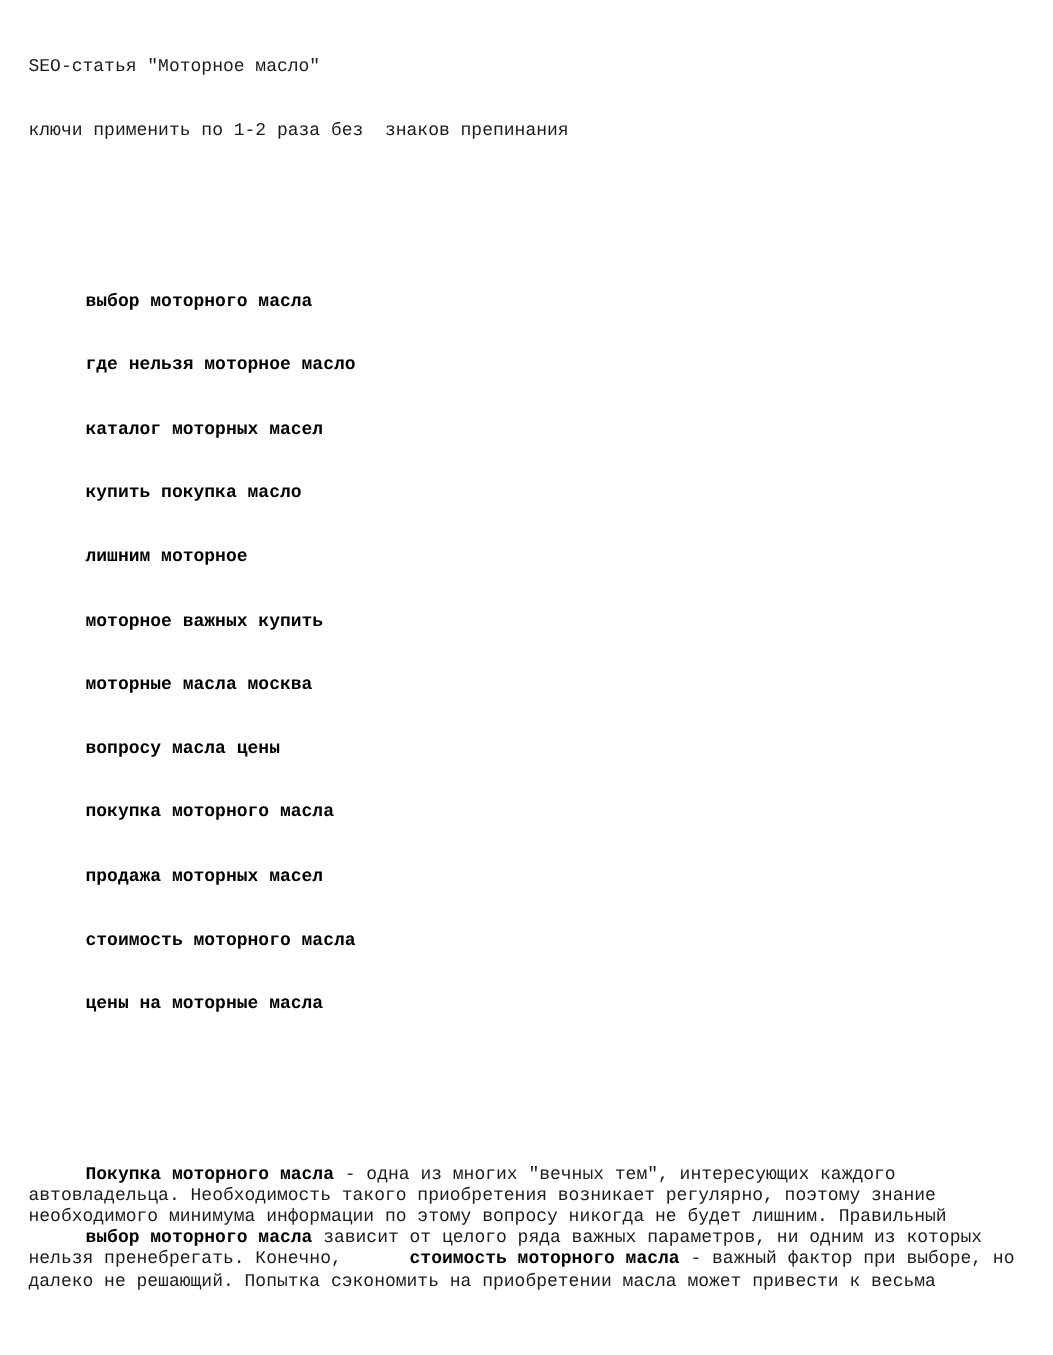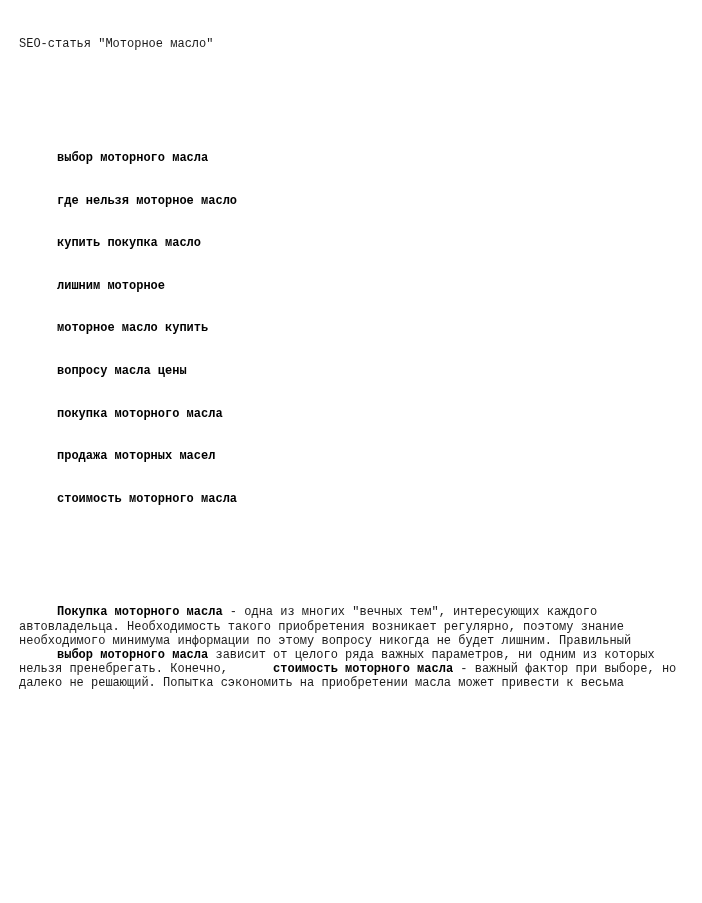--- a/index.html
+++ b/index.html
@@ -12,27 +12,31 @@
   }
   .line { display: block; height: 14.2px; }
   .blank { display: block; height: 14.2px; }
   b, .kw { font-weight: bold; color: #000; padding-left: 38px; }
 </style>
 </head>
 <body>
 
 <div class="doc">
   <span class="line">SEO-статья "Моторное масло"</span>
+  <span class="line">ключи применить по 1-2 раза без  знаков препинания</span>
   <span class="blank"></span>
   <div>
     <b class="line">выбор моторного масла</b>
     <b class="line">где нельзя моторное масло</b>
+    <b class="line">каталог моторных масел</b>
     <b class="line">купить покупка масло</b>
     <b class="line">лишним моторное</b>
-    <b class="line">моторное масло купить</b>
+    <b class="line">моторное важных купить</b>
+    <b class="line">моторные масла москва</b>
     <b class="line">вопросу масла цены</b>
     <b class="line">покупка моторного масла</b>
     <b class="line">продажа моторных масел</b>
     <b class="line">стоимость моторного масла</b>
+    <b class="line">цены на моторные масла</b>
   </div>
   <span class="blank"></span>
   <div id="article"><span class="line"><b>Покупка моторного масла</b><span> - одна из многих "вечных тем", интересующих каждого</span></span><span class="line"><span>автовладельца. Необходимость такого приобретения возникает регулярно, поэтому знание</span></span><span class="line"><span>необходимого минимума информации по этому вопросу никогда не будет лишним. Правильный</span></span><span class="line"><b>выбор моторного масла</b><span> зависит от целого ряда важных параметров, ни одним из которых</span></span><span class="line"><span>нельзя пренебрегать. Конечно, </span><b>стоимость моторного масла</b><span> - важный фактор при выборе, но</span></span><span class="line"><span>далеко не решающий. Попытка сэкономить на приобретении масла может привести к весьма</span></span></div>
 </div>
 
 </body></html>

